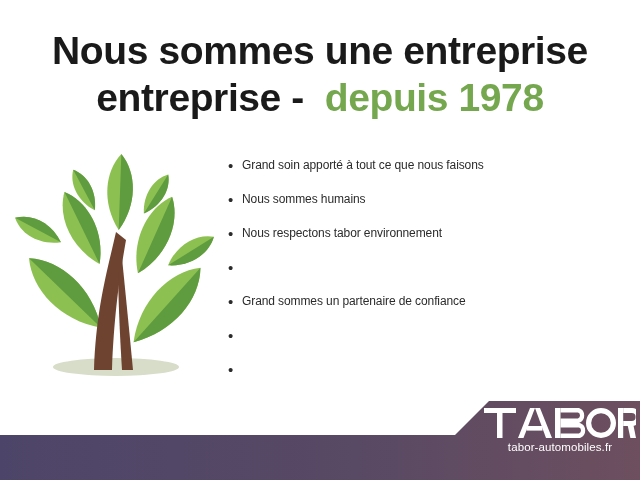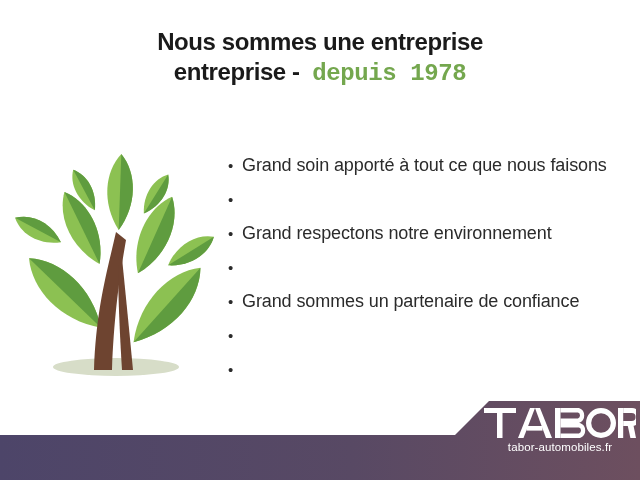--- a/index.html
+++ b/index.html
@@ -21,33 +21,32 @@
   
   .title-block {
     position: absolute;
     left: 0;
     top: 28px;
     width: 640px;
     text-align: center;
     line-height: 1.16;
   }
   .title-line {
-    font-size: 24px;
+    font-size: 39px;
     font-weight: bold;
     color: #1a1a1a;
     letter-spacing: -0.4px;
     white-space: nowrap;
   }
   .title-line-2 {
     margin-top: 2px;
   }
   .title-accent {
     color: #74a74e;
     font-weight: bold;
-    font-family: Liberation Mono, monospace;
   }
 
   
   .tree-art {
     position: absolute;
     left: 8px;
     top: 148px;
     width: 215px;
     height: 244px;
   }
@@ -67,21 +66,21 @@
   }
   .bullet-dot {
     width: 14px;
     flex: 0 0 14px;
     color: #2b2b2b;
     font-size: 15px;
     line-height: 1;
     text-align: left;
   }
   .bullet-text {
-    font-size: 18px;
+    font-size: 12px;
     color: #2b2b2b;
     white-space: nowrap;
     letter-spacing: -0.1px;
   }
 
   
   .footer {
     position: absolute;
     left: 0;
     top: 398px;
@@ -188,24 +187,25 @@
     </svg>
   </div>
 
   <div class="bullets">
     <div class="bullet-row">
       <span class="bullet-dot">•</span>
       <span class="bullet-text">Grand soin apporté à tout ce que nous faisons</span>
     </div>
     <div class="bullet-row">
       <span class="bullet-dot">•</span>
-    </div>
-    <div class="bullet-row">
-      <span class="bullet-dot">•</span>
-      <span class="bullet-text">Grand respectons notre environnement</span>
+      <span class="bullet-text">Nous sommes humains</span>
+    </div>
+    <div class="bullet-row">
+      <span class="bullet-dot">•</span>
+      <span class="bullet-text">Nous respectons tabor environnement</span>
     </div>
     <div class="bullet-row">
       <span class="bullet-dot">•</span>
     </div>
     <div class="bullet-row">
       <span class="bullet-dot">•</span>
       <span class="bullet-text">Grand sommes un partenaire de confiance</span>
     </div>
     <div class="bullet-row">
       <span class="bullet-dot">•</span>

